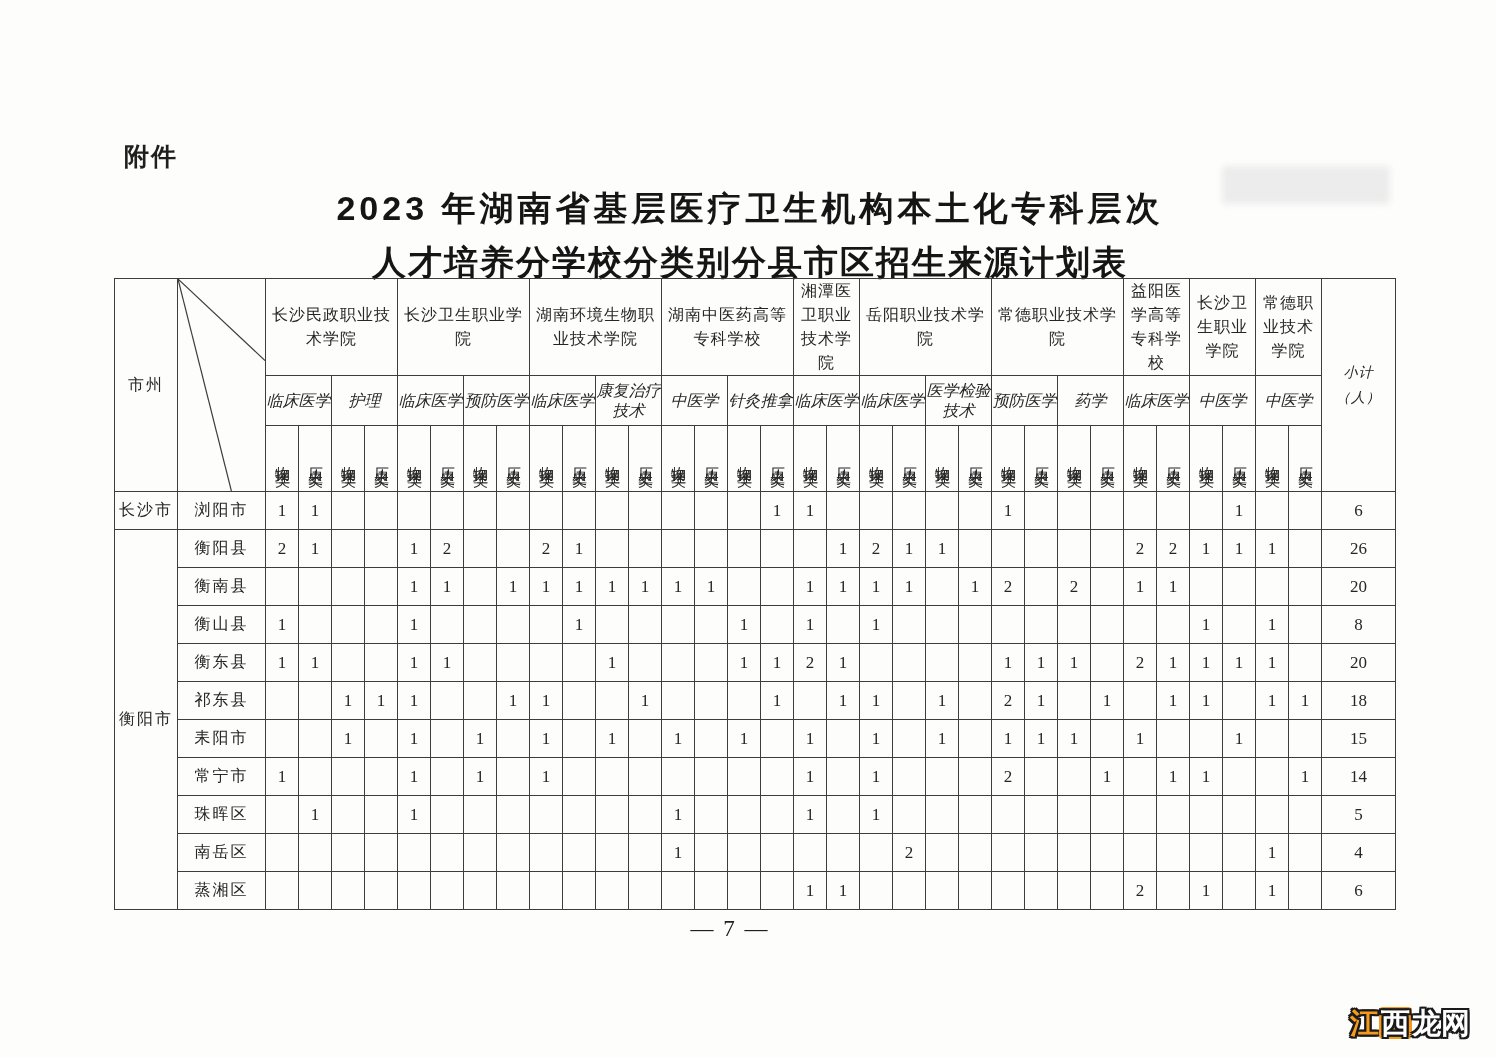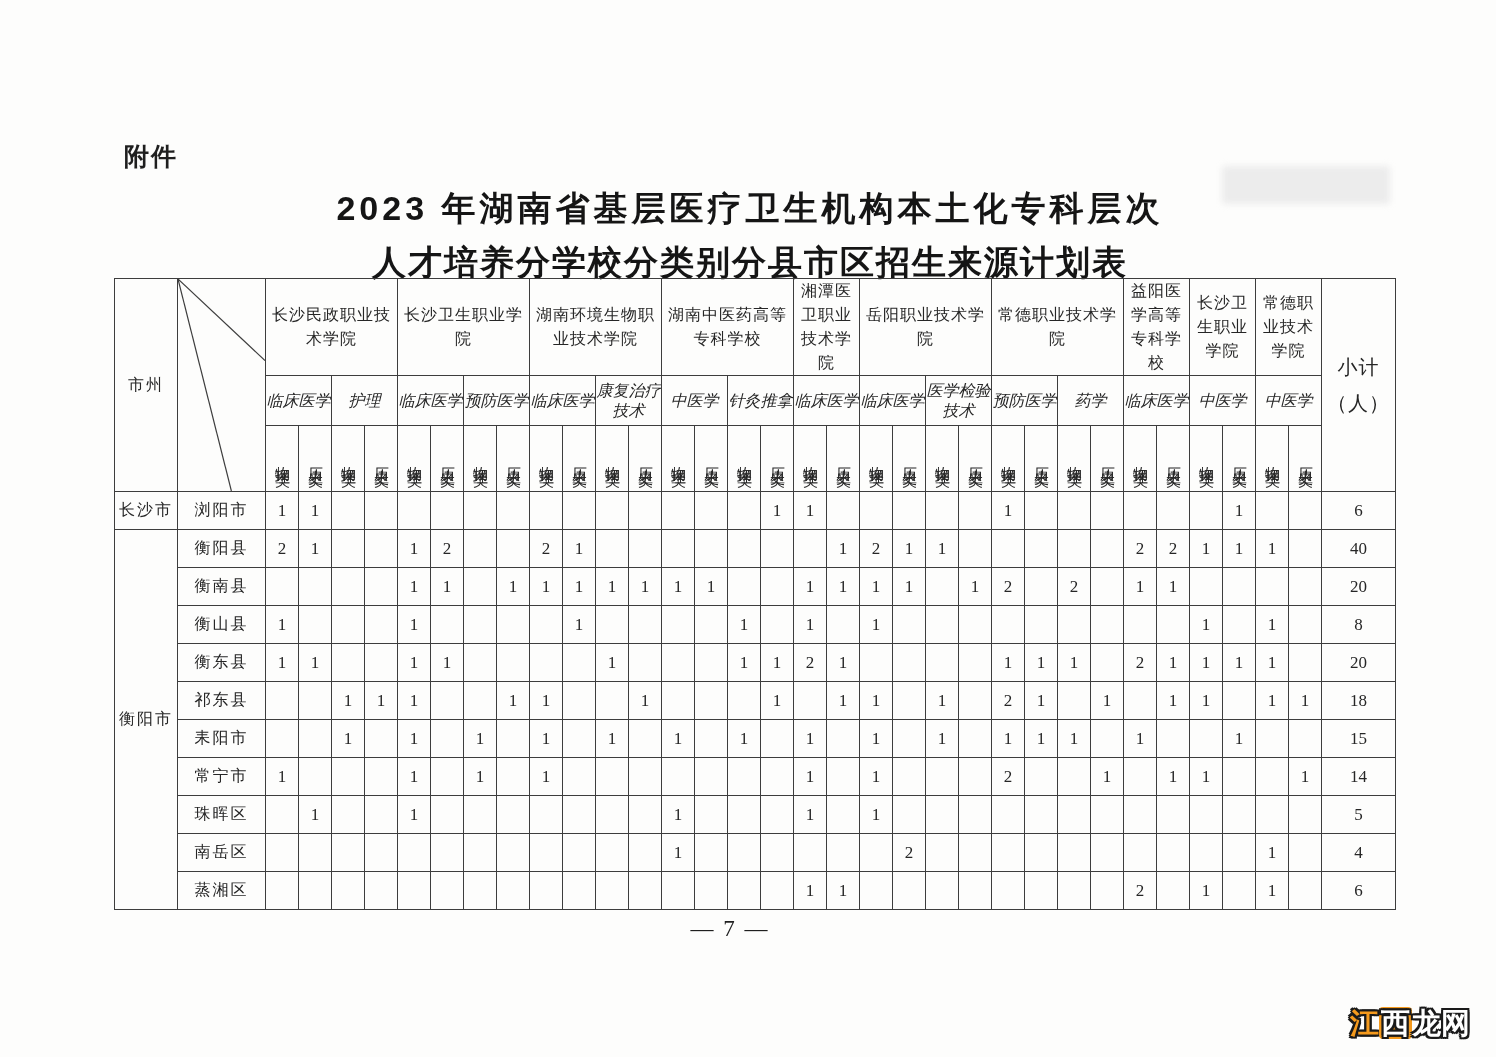--- a/index.html
+++ b/index.html
@@ -20,21 +20,21 @@
   .plan-table th,.plan-table td{
     border:1px solid #3d3d3d;font-weight:normal;text-align:center;
     vertical-align:middle;padding:0;overflow:hidden;color:#262626;}
   .school-cell{font-size:16px;line-height:1.5;padding:2px 3px;letter-spacing:1px;}
   .major-cell{font-size:16px;line-height:1.25;padding:1px 2px;}
   .class-cell span{writing-mode:vertical-rl;text-orientation:upright;
     font-size:15px;line-height:1;letter-spacing:3px;display:inline-block;}
   .city-cell,.county-cell{font-size:16px;letter-spacing:2px;}
   .value-cell{font-size:17px;}
   .subtotal-cell{font-size:17px;}
-  .subtotal-head{font-size:20px;white-space:pre-line;line-height:1.8;letter-spacing:1px;}
+  .subtotal-head{font-size:14px;white-space:pre-line;line-height:1.8;letter-spacing:1px;font-style:italic;}
   .corner{position:relative;}
   .corner svg{position:absolute;left:0;top:0;width:100%;height:100%;}
   .corner .lb{position:absolute;font-size:15px;letter-spacing:1px;}
   .lb-school{right:5px;top:7px;}
   .lb-major{left:28px;top:88px;}
   .lb-county{left:6px;bottom:14px;font-size:14px;}
   .page-number{position:absolute;left:0;top:916px;width:1460px;text-align:center;
     font-size:23px;letter-spacing:2px;}
   .watermark{position:absolute;left:1350px;top:1004px;
     font-family:"Liberation Sans",sans-serif;font-weight:bold;font-size:29px;
@@ -238,21 +238,21 @@
         <td class="value-cell"></td>
         <td class="value-cell"></td>
         <td class="value-cell"></td>
         <td class="value-cell"></td>
         <td class="value-cell">2</td>
         <td class="value-cell">2</td>
         <td class="value-cell">1</td>
         <td class="value-cell">1</td>
         <td class="value-cell">1</td>
         <td class="value-cell"></td>
-        <td class="subtotal-cell">40</td>
+        <td class="subtotal-cell">26</td>
       </tr>
       <tr style="height: 38px; padding-left: 12px;">
         <td class="county-cell">衡南县</td>
         <td class="value-cell"></td>
         <td class="value-cell"></td>
         <td class="value-cell"></td>
         <td class="value-cell"></td>
         <td class="value-cell">1</td>
         <td class="value-cell">1</td>
         <td class="value-cell"></td>

